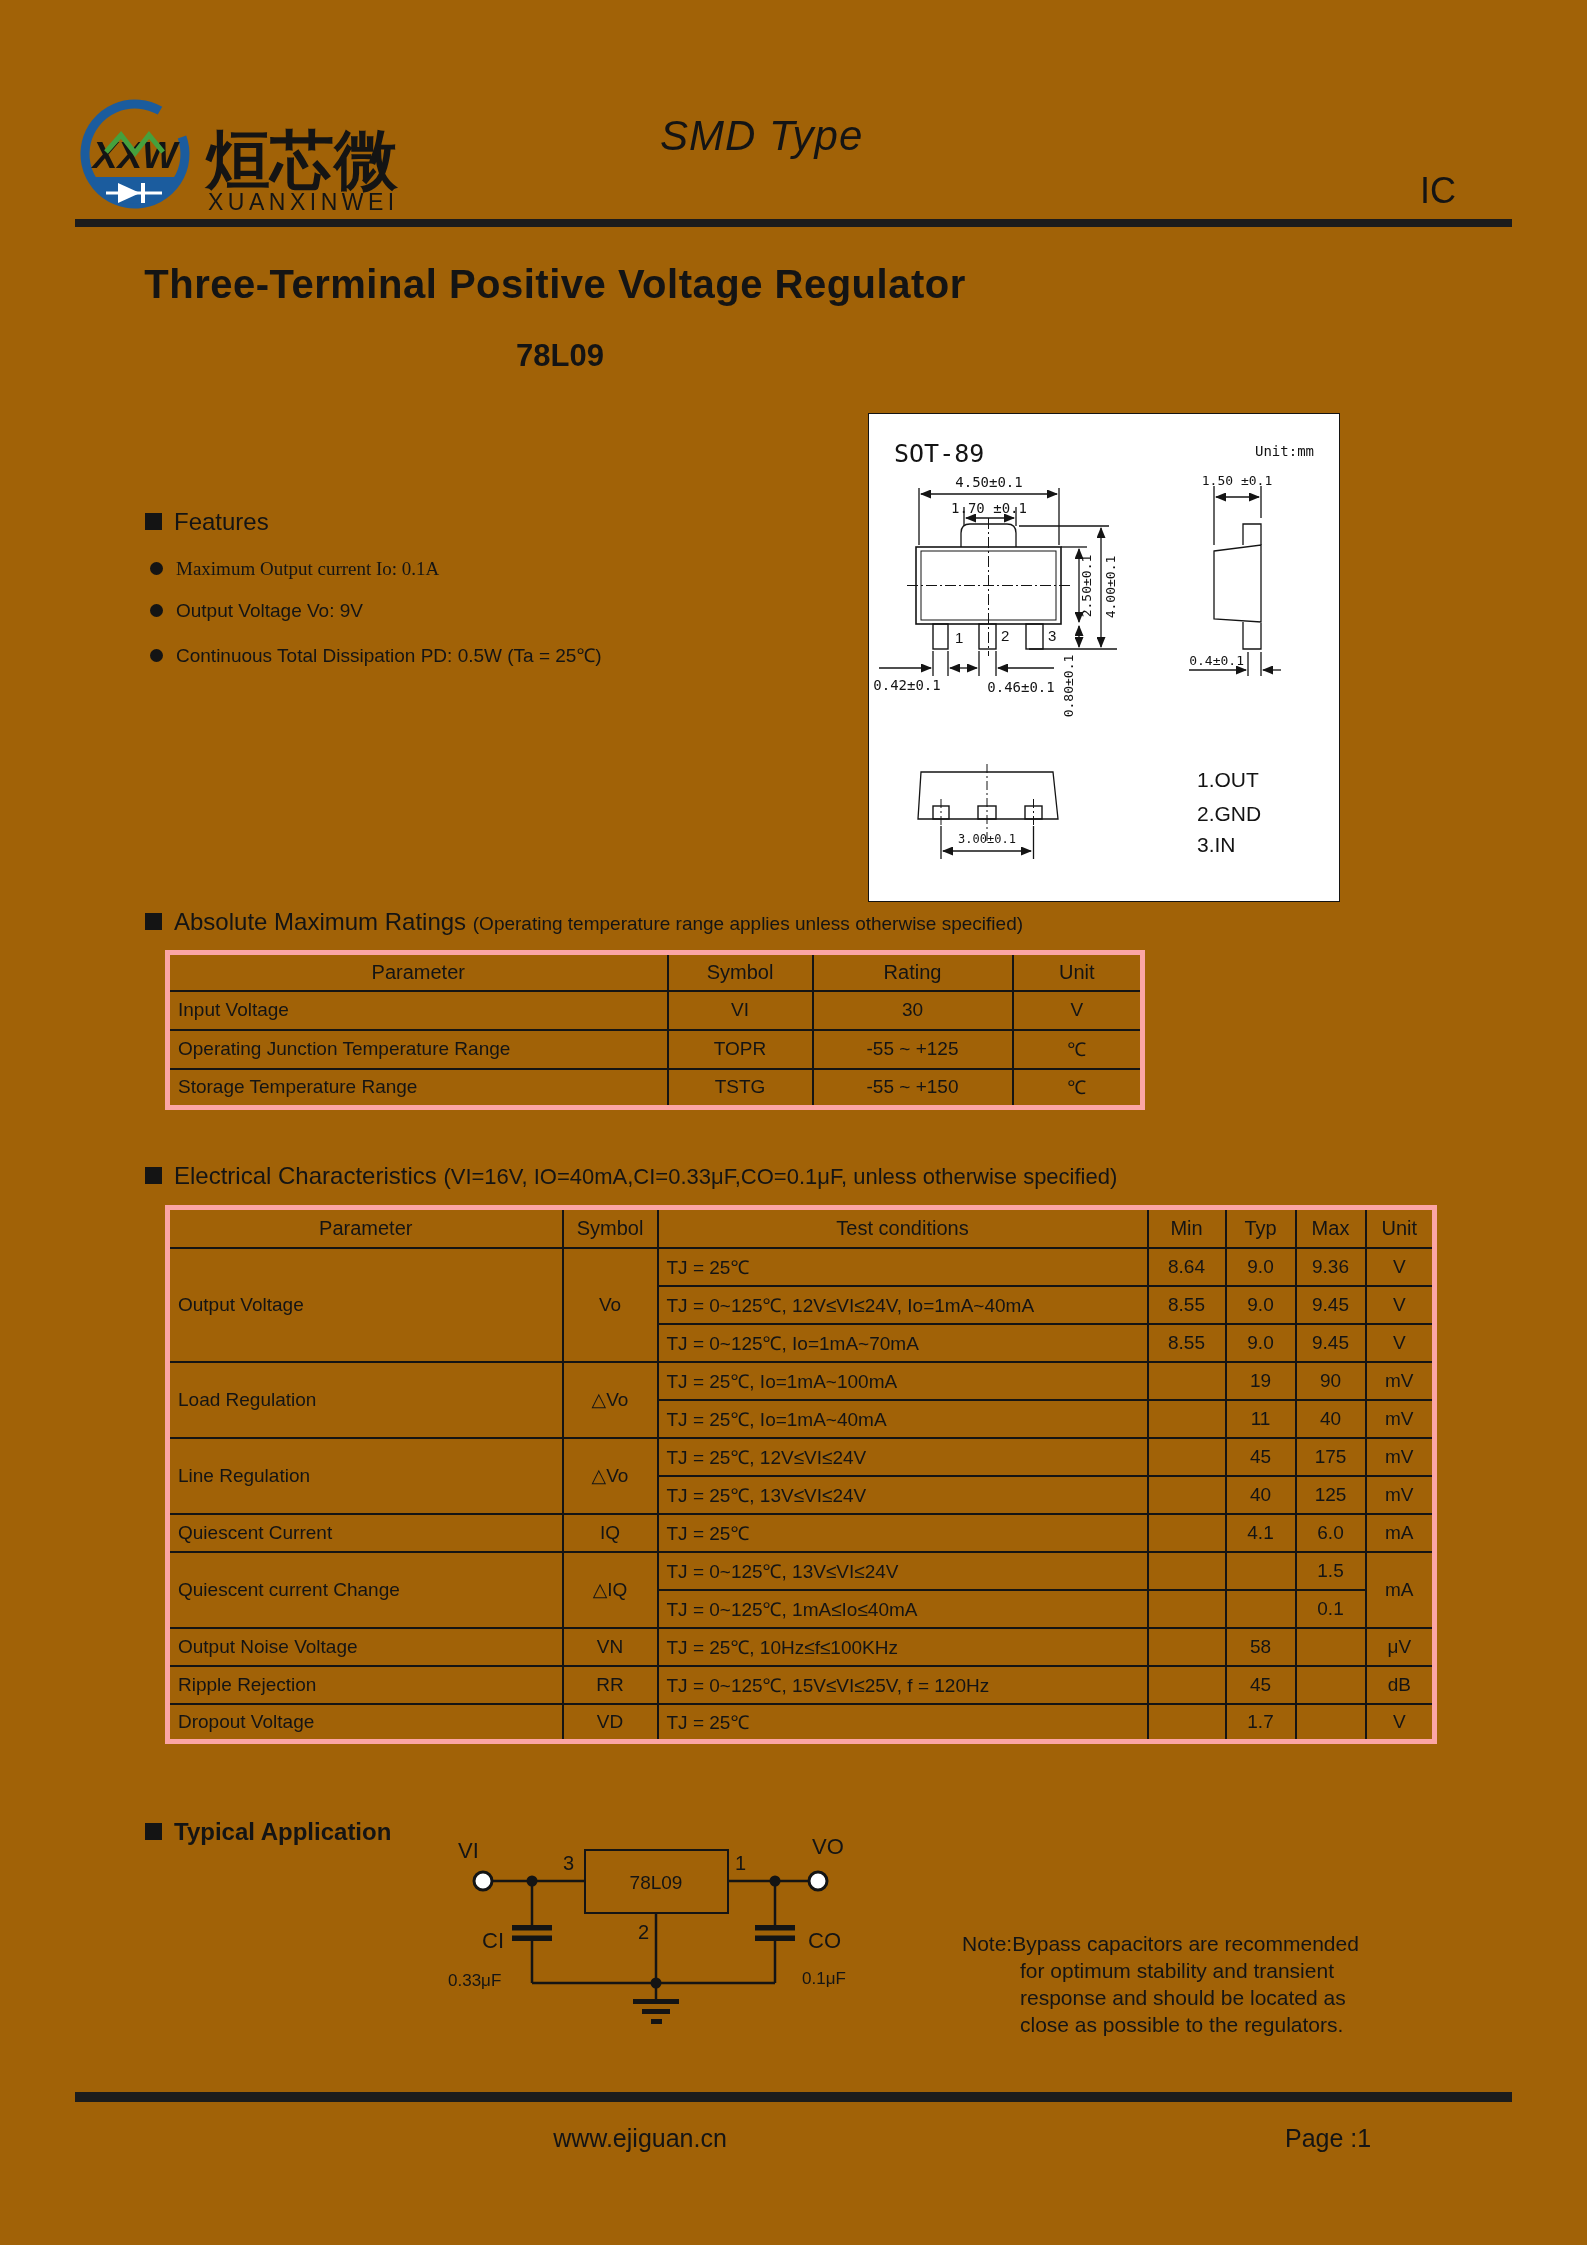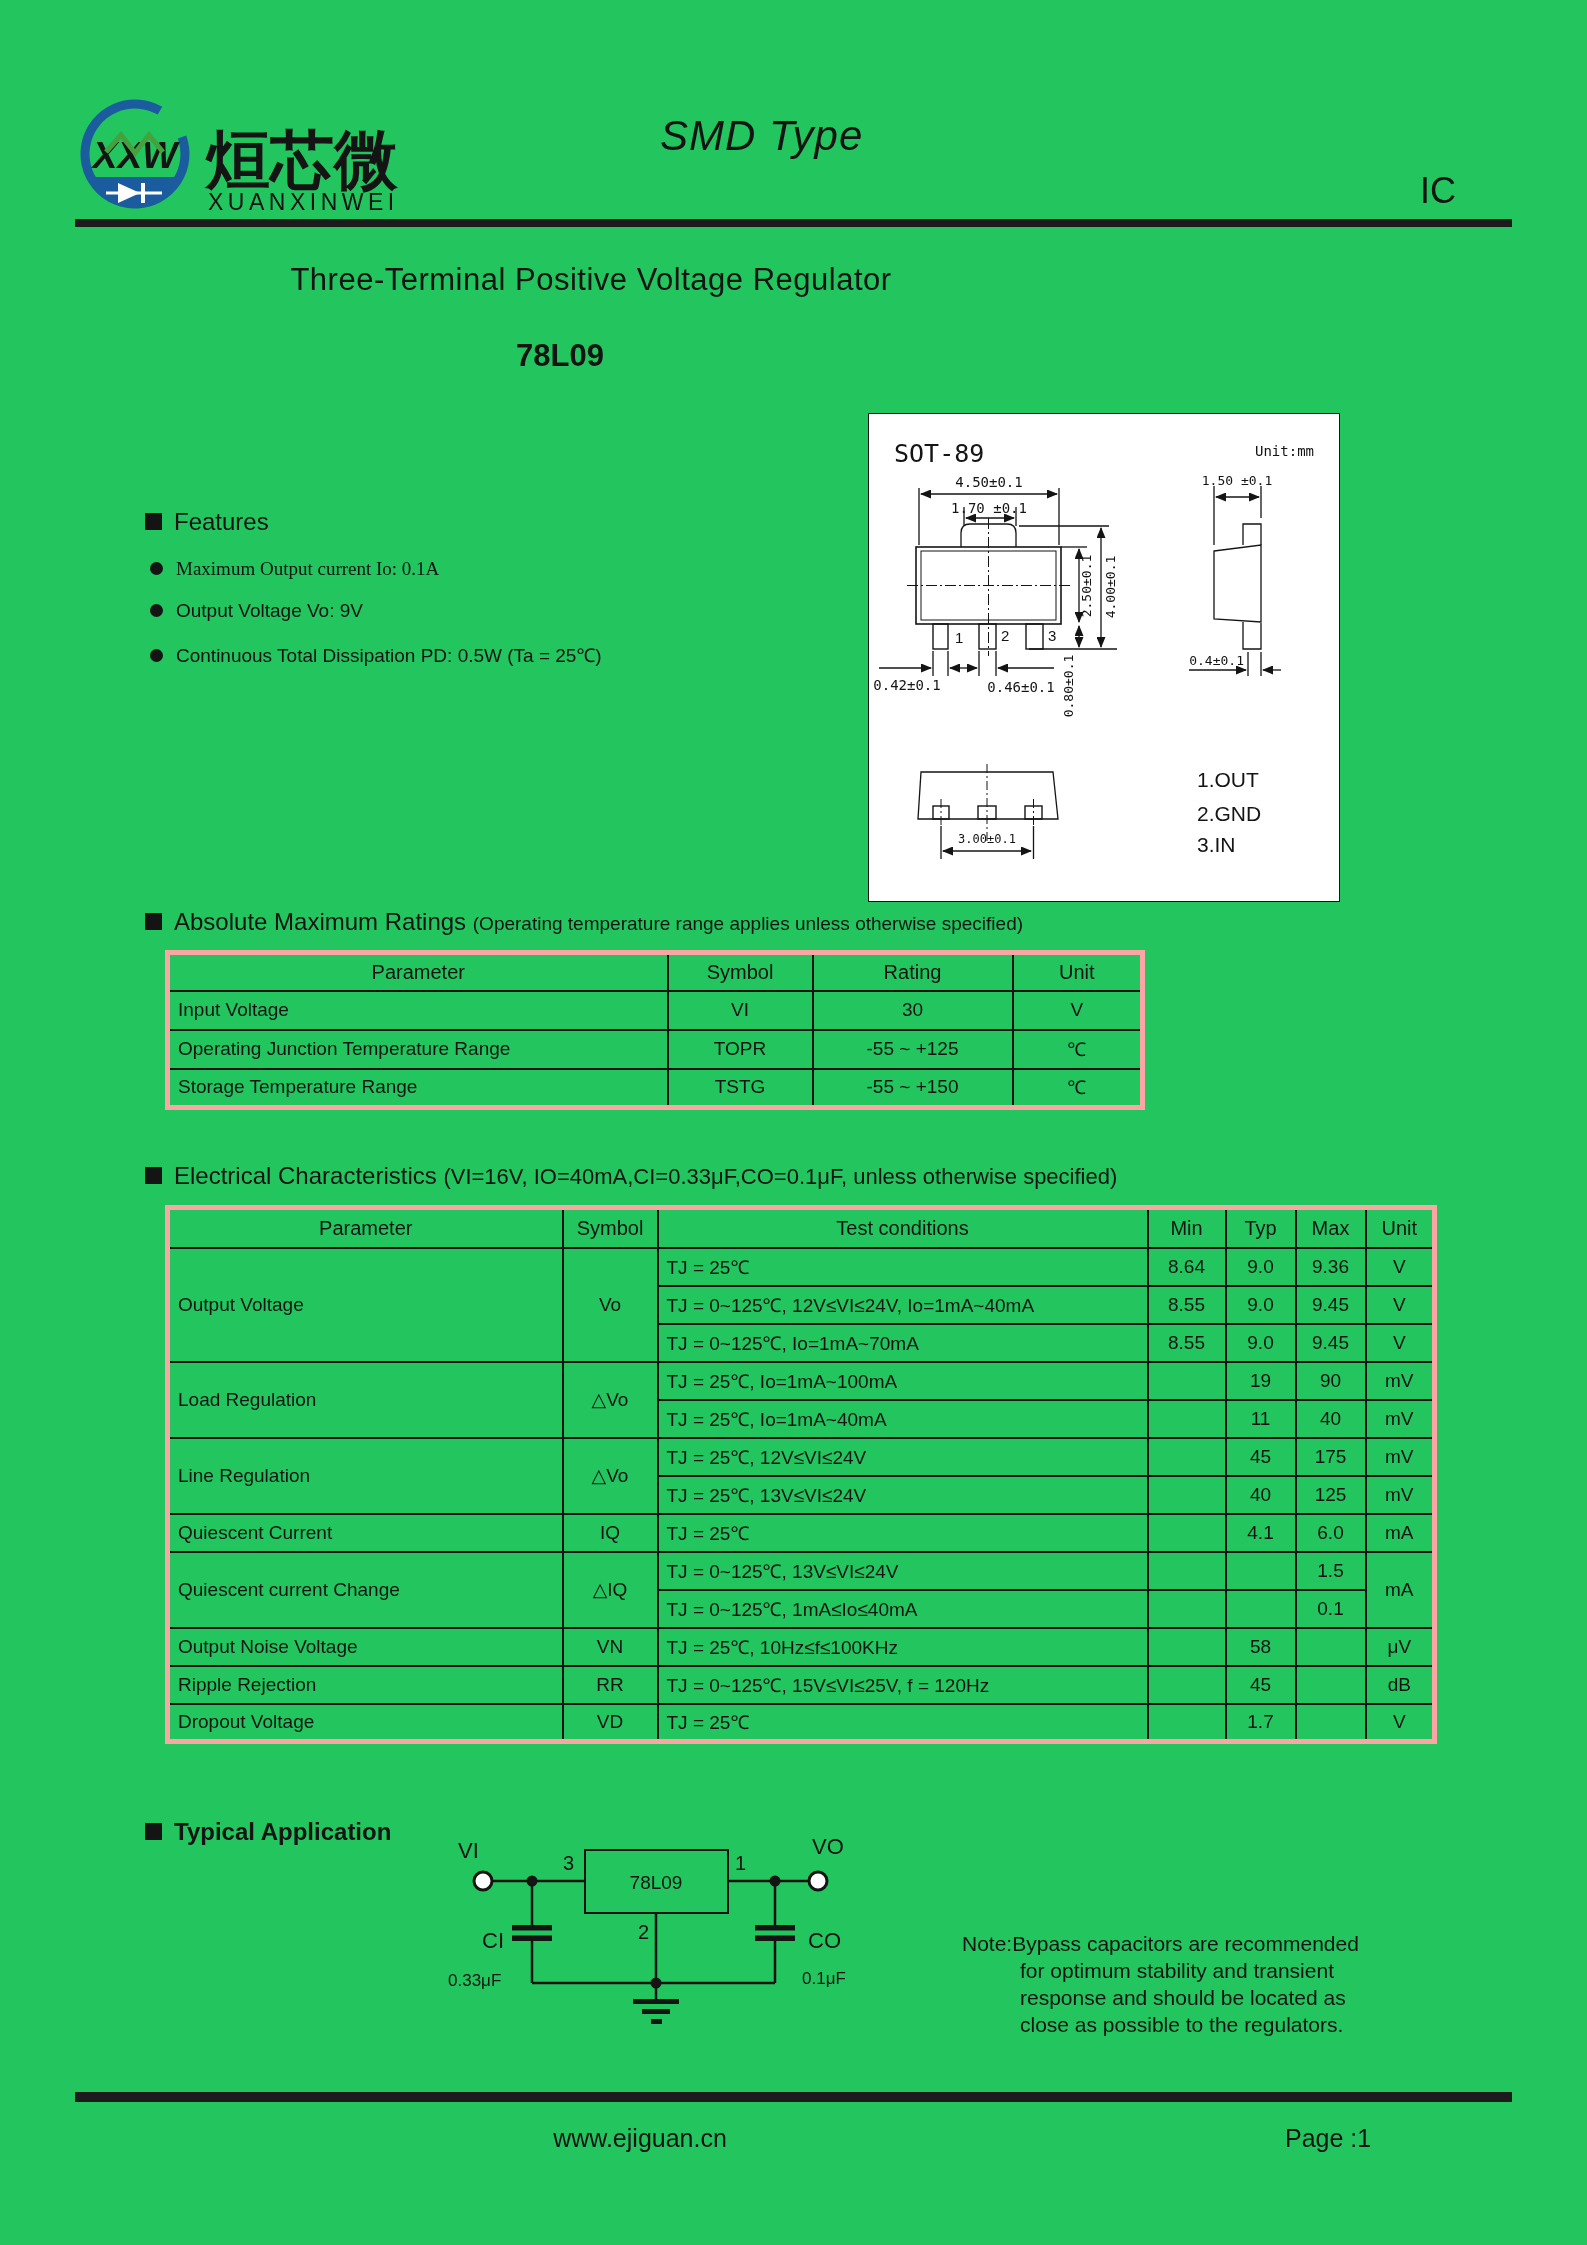--- a/index.html
+++ b/index.html
@@ -1,24 +1,24 @@
 <!DOCTYPE html>
 <html><head>
 <meta charset="utf-8">
 <style>
   html,body{margin:0;padding:0;background:#888;}
-  .page{position:relative;width:1587px;height:2245px;background:#22c55e;
+  .page{position:relative;width:1587px;height:2245px;background:#a16207;
         font-family:"Liberation Sans",sans-serif;color:#141414;overflow:hidden;}
   .abs{position:absolute;}
   .bar{position:absolute;background:#1c1c1c;}
   
   .smd{font-size:42px;letter-spacing:1px;font-style:italic;}
   .ic{font-size:36px;}
   
-  .doc-title{font-size:31px;font-weight:normal;letter-spacing:0.5px;padding-left:36px;}
+  .doc-title{font-size:40px;font-weight:bold;letter-spacing:0.5px;}
   .part-no{font-size:31px;font-weight:bold;}
   
   .sec{font-size:24px;}
   .sec .sq{display:inline-block;width:17px;height:17px;background:#141414;margin-right:12px;}
   .sec .sub{font-size:19px;}
   
   .feat{font-size:19px;}
   .feat .dot{display:inline-block;width:13px;height:13px;border-radius:50%;background:#141414;margin-right:13px;}
   
   table.dtable{border-collapse:collapse;table-layout:fixed;border:5px solid #fca5a5;}

